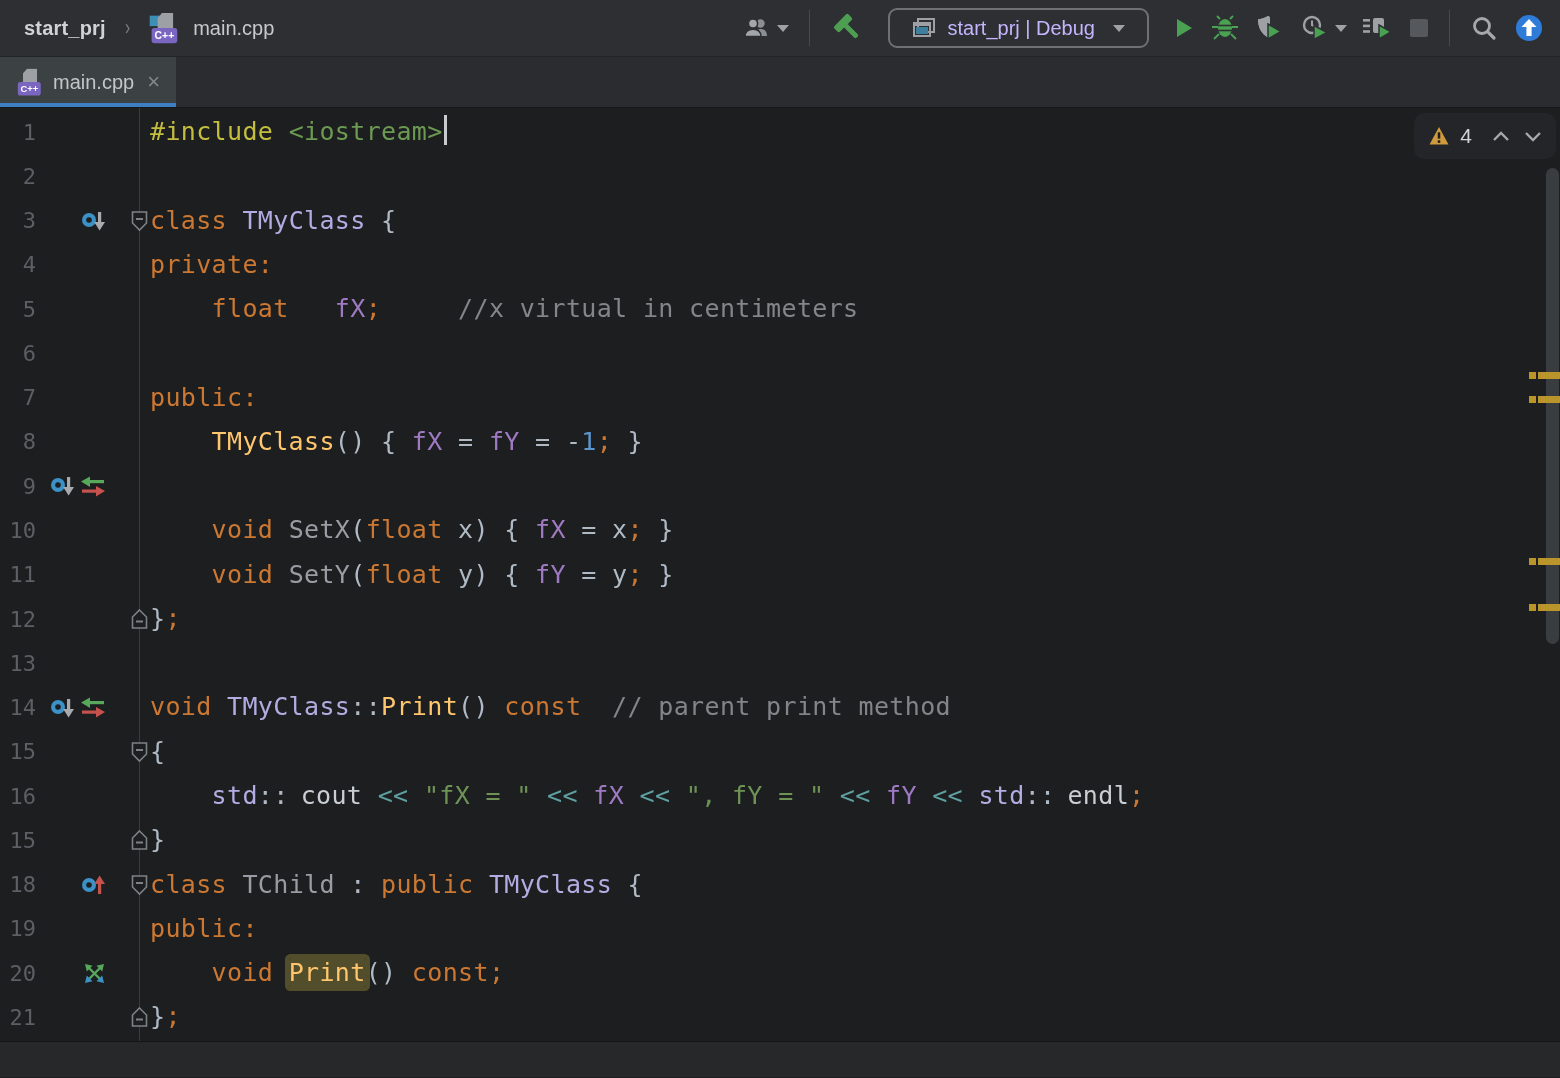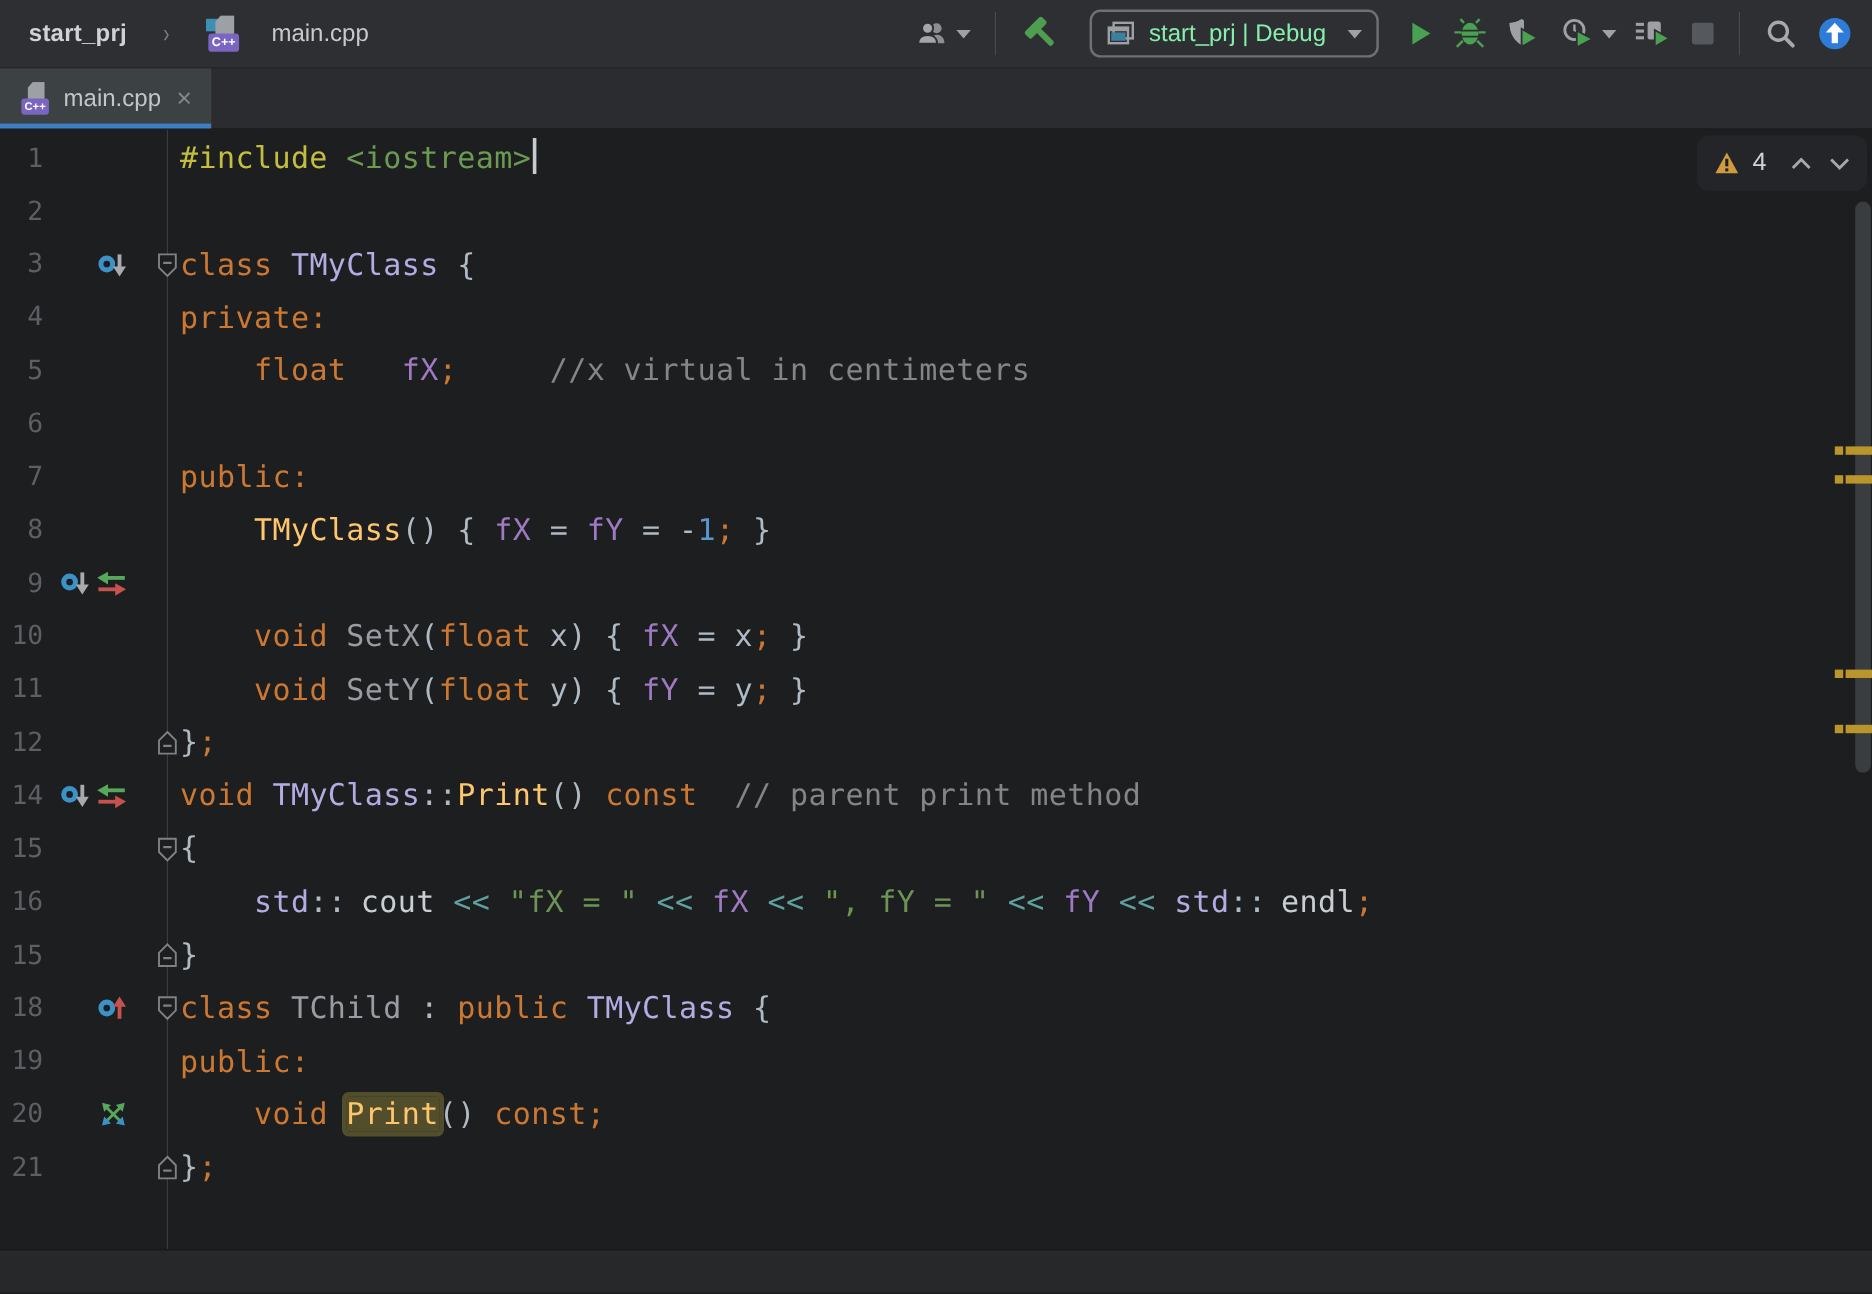--- a/index.html
+++ b/index.html
@@ -1,37 +1,37 @@
 <!DOCTYPE html>
 <html style="--pre: #C4BE3F; --inc: #6C9A52; --kw: #CC7832; --cls: #B3ACE3; --fn: #FFC66D; --mem: #9F79C2; --num: #5C96CE; --str: #6E9355; --cmt: #828689; --pl: #AFBAC4; --semi: #CC7832; --op: #5FA0A0; --ns: #B3ACE3; --glob: #C9CED3; --uns: #999DA3; --hlbg: #524E2B; --accent_blue: #3E7EC2; --warning_yellow: #D09A3E; --run_green: #4AA152; --error_red: #C6524E; --override_blue: #3C91C6;"><head>
 <meta charset="utf-8">
 <style>
   html,body{margin:0;padding:0;background:#1C1E20;width:1560px;height:1078px;overflow:hidden;
     font-family:"Liberation Sans",sans-serif;-webkit-font-smoothing:antialiased;}
   *{box-sizing:border-box;}
 
   
   .toolbar{height:57px;background:#2D2F33;border-bottom:1px solid #222427;display:flex;align-items:center;padding:0 8px 0 24px;}
-  .crumbs{display:flex;align-items:center;gap:27px;}
+  .crumbs{display:flex;align-items:center;gap:16px;}
   .crumb-project{color:#CFD2D6;font-size:20px;font-weight:bold;letter-spacing:.2px;}
   .crumb-chevron{color:#7A7E82;font-size:22px;margin:0 2px;transform:scaleX(.7);}
   .crumb-file{color:#C6C9CD;font-size:20px;}
   .fileicon{position:relative;width:31px;height:36px;flex:none;}
   .fileicon .page{position:absolute;top:1px;left:12px;width:17px;height:21px;background:#9DA0A4;
      clip-path:polygon(30% 0,100% 0,100% 100%,0 100%,0 28%);}
   .fileicon .cyan{position:absolute;top:3px;left:0;width:11px;height:11px;background:#3E8FB5;}
   .fileicon .badge{position:absolute;bottom:0;left:2px;width:27px;height:16px;background:#7A66C0;border-radius:3px;
      color:#fff;font-size:11px;font-weight:bold;display:flex;align-items:center;justify-content:center;font-family:"Liberation Sans",sans-serif;}
   .fileicon.small{width:28px;height:32px;transform:scale(.95);}
   .fileicon.small .page{left:8px;top:0;}
   .tb-right{margin-left:auto;display:flex;align-items:center;}
   .tbtn{display:flex;align-items:center;justify-content:center;height:40px;padding:0 8px;border-radius:6px;cursor:pointer;}
   .tb-sep{width:1px;height:36px;background:#47494C;margin:0 12px;}
   .caret-down{width:0;height:0;border-left:6px solid transparent;border-right:6px solid transparent;border-top:7px solid #9EA1A5;margin-left:6px;}
-  .runcombo{display:flex;align-items:center;gap:12px;height:40px;border:2px solid #6E7174;border-radius:9px;padding:0 12px;margin:0 14px;color:#86efac;font-size:20px;cursor:pointer;}
+  .runcombo{display:flex;align-items:center;gap:12px;height:40px;border:2px solid #6E7174;border-radius:9px;padding:0 22px;margin:0 14px;color:#c4b5fd;font-size:20px;cursor:pointer;}
 
   
   .tabstrip{height:51px;background:#2A2C2F;border-bottom:1px solid #17181A;display:flex;align-items:stretch;}
   .tab{position:relative;display:flex;align-items:center;gap:11px;padding:0 16px 0 14px;background:#3C4144;cursor:pointer;}
   .tab::after{content:"";position:absolute;left:0;right:0;bottom:0;height:4px;background:#3E7EC2;}
   .tab-label{color:#C2C5C9;font-size:20px;}
   .tab-close{color:#84888C;font-size:22px;line-height:1;margin-left:2px;cursor:pointer;}
 
   
   .editor{position:relative;height:933px;background:#1C1E20;overflow:hidden;padding-top:2px;}
@@ -285,20 +285,26 @@
         <div class="gico"></div>
         <div class="fold">
           <svg width="17" height="21" viewBox="0 0 17 21">
             <path d="M8.5,1.5 l7,7 v11 h-14 v-11 z" fill="#1C1E20" stroke="#7E8285" stroke-width="1.6"></path>
             <line x1="5" y1="13" x2="12" y2="13" stroke="#7E8285" stroke-width="1.8"></line>
           </svg>
         </div>
         <div class="code"><span class="tok-pl">}</span><span class="tok-semi">;</span></div>
       </div>
       <div class="row">
+        <div class="ln">13</div>
+        <div class="gico"></div>
+        <div class="fold"></div>
+        <div class="code"></div>
+      </div>
+      <div class="row">
         <div class="ln">14</div>
         <div class="gico">
           <svg width="25" height="22" viewBox="0 0 25 22">
             <circle cx="8" cy="10" r="7" fill="#3C91C6"></circle>
             <circle cx="8" cy="10" r="2.8" fill="#1C1E20"></circle>
             <rect x="17" y="2" width="3.2" height="11" fill="#A8ABAE"></rect>
             <polygon points="13.2,12 24,12 18.6,20.5" fill="#A8ABAE"></polygon>
           </svg>
           <svg width="26" height="21" viewBox="0 0 26 21">
             <rect x="8" y="4" width="16" height="3.2" fill="#57A85B"></rect>

